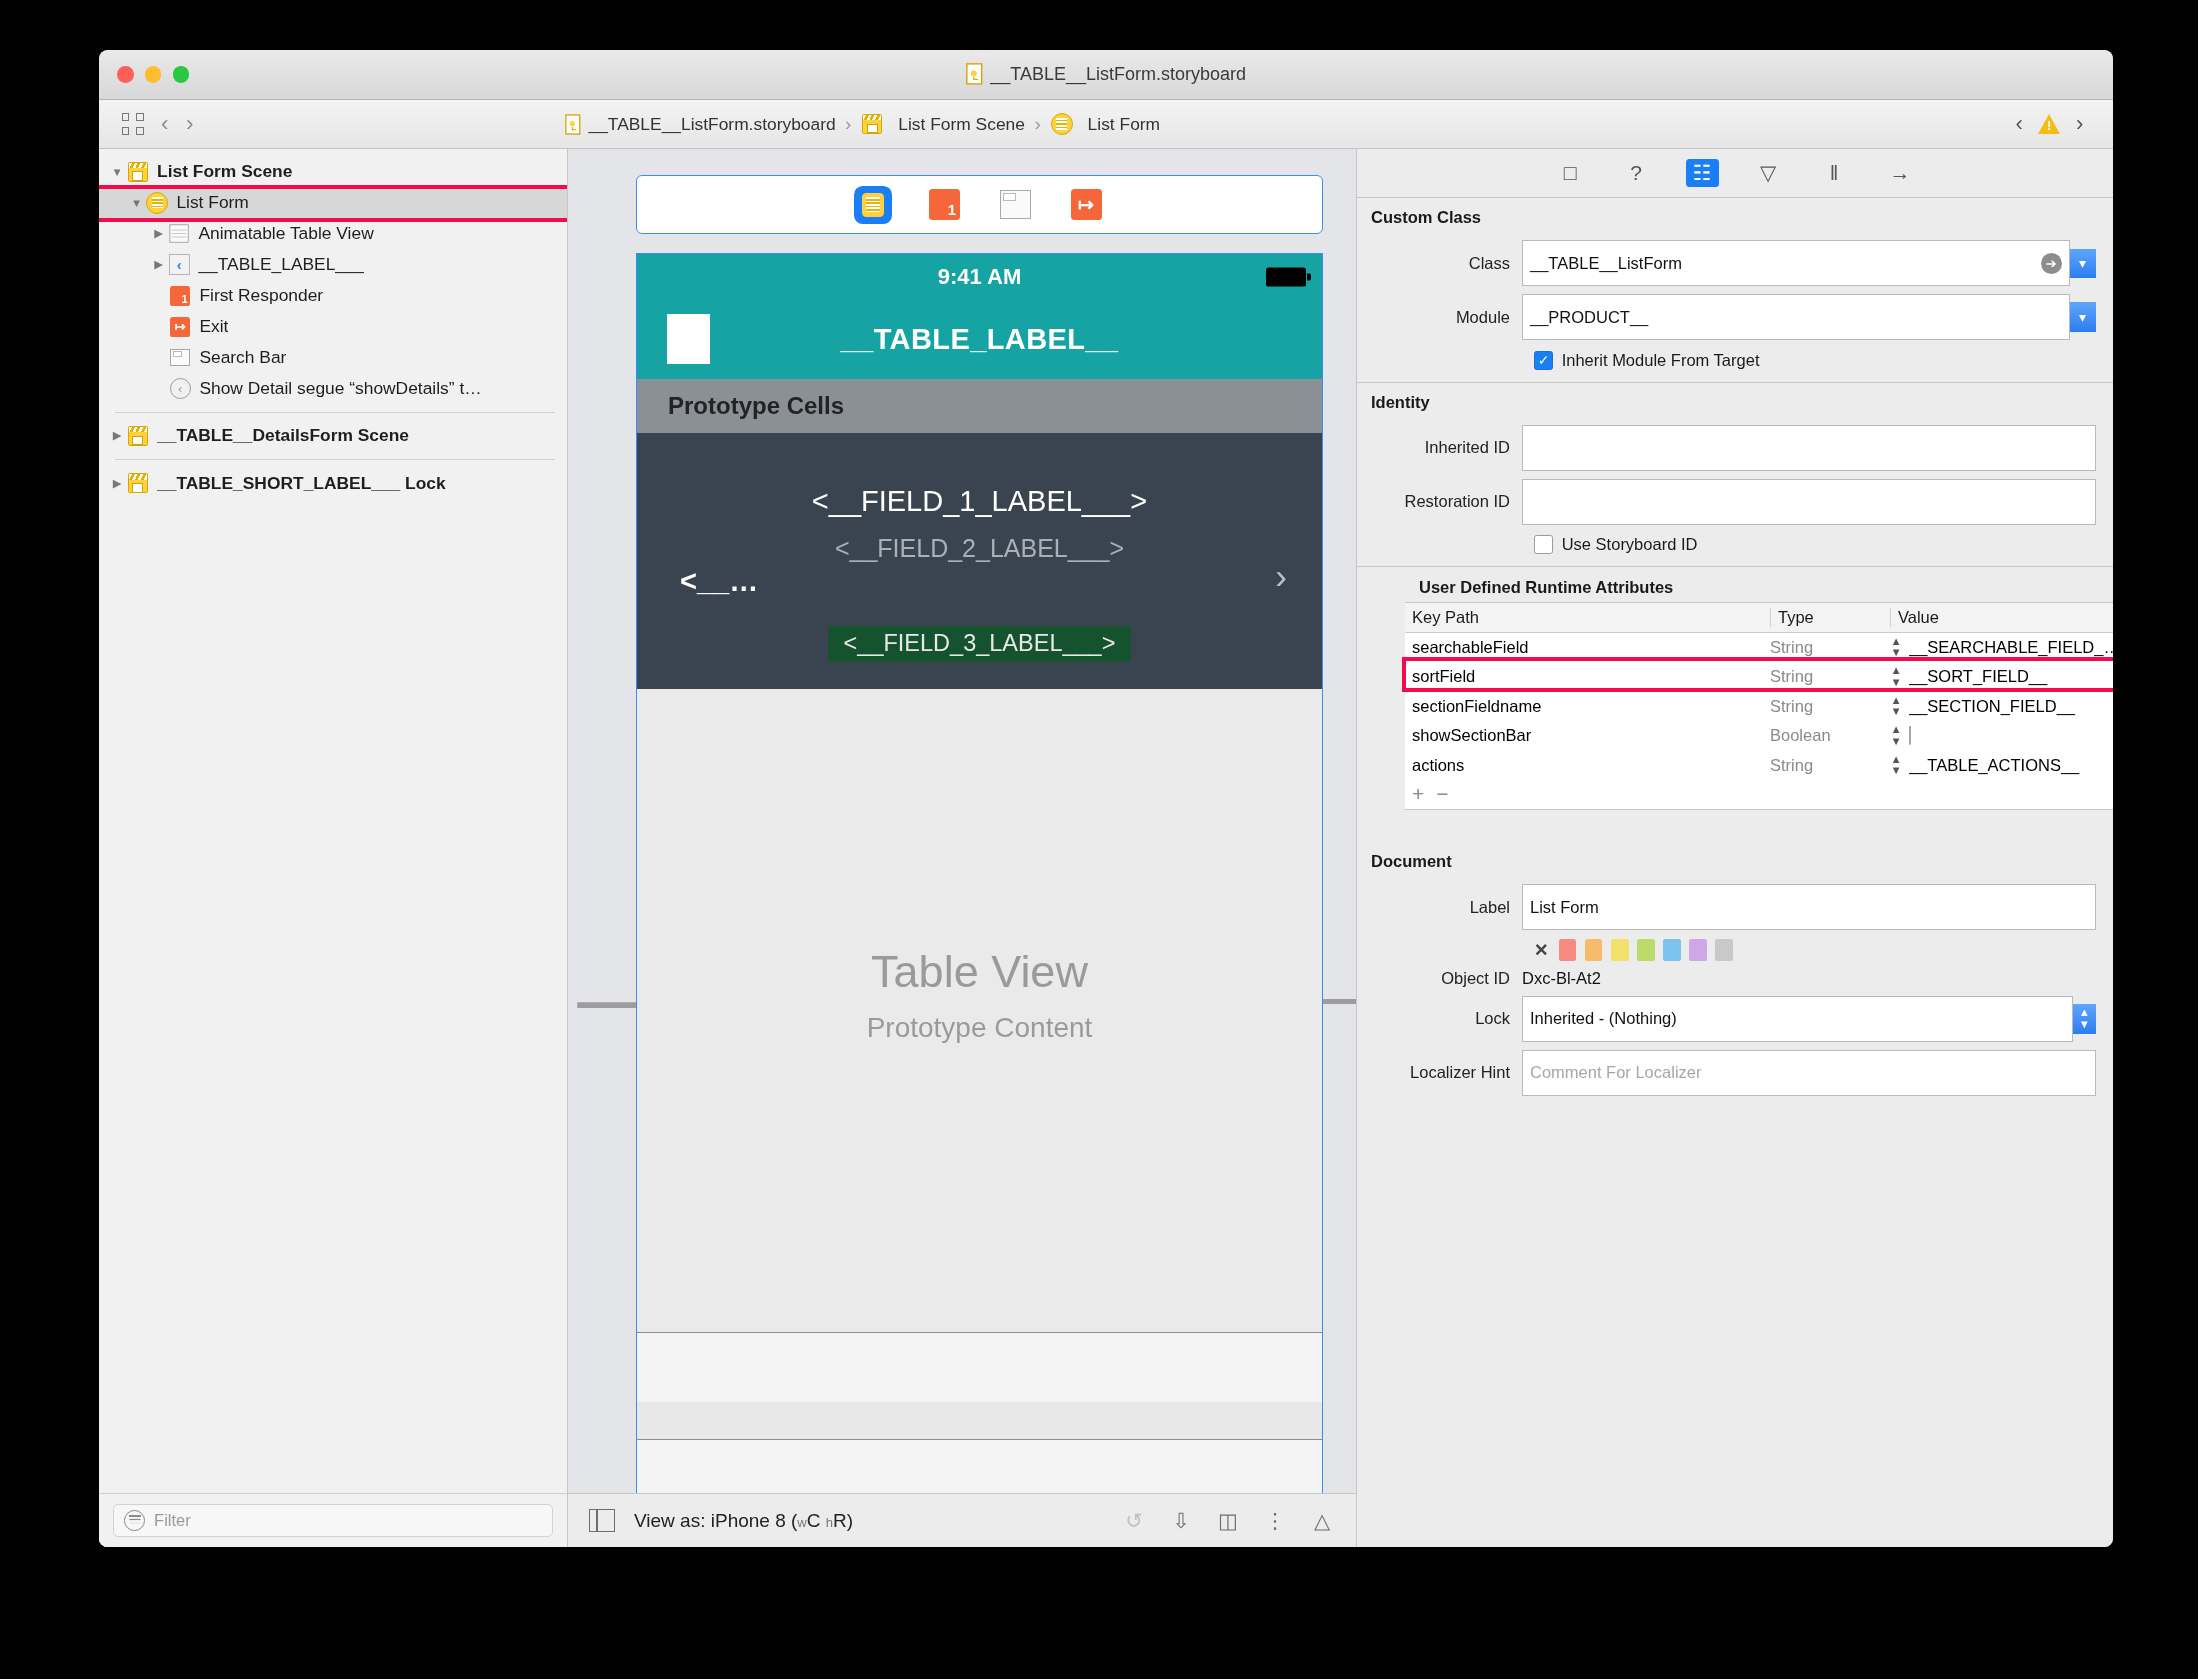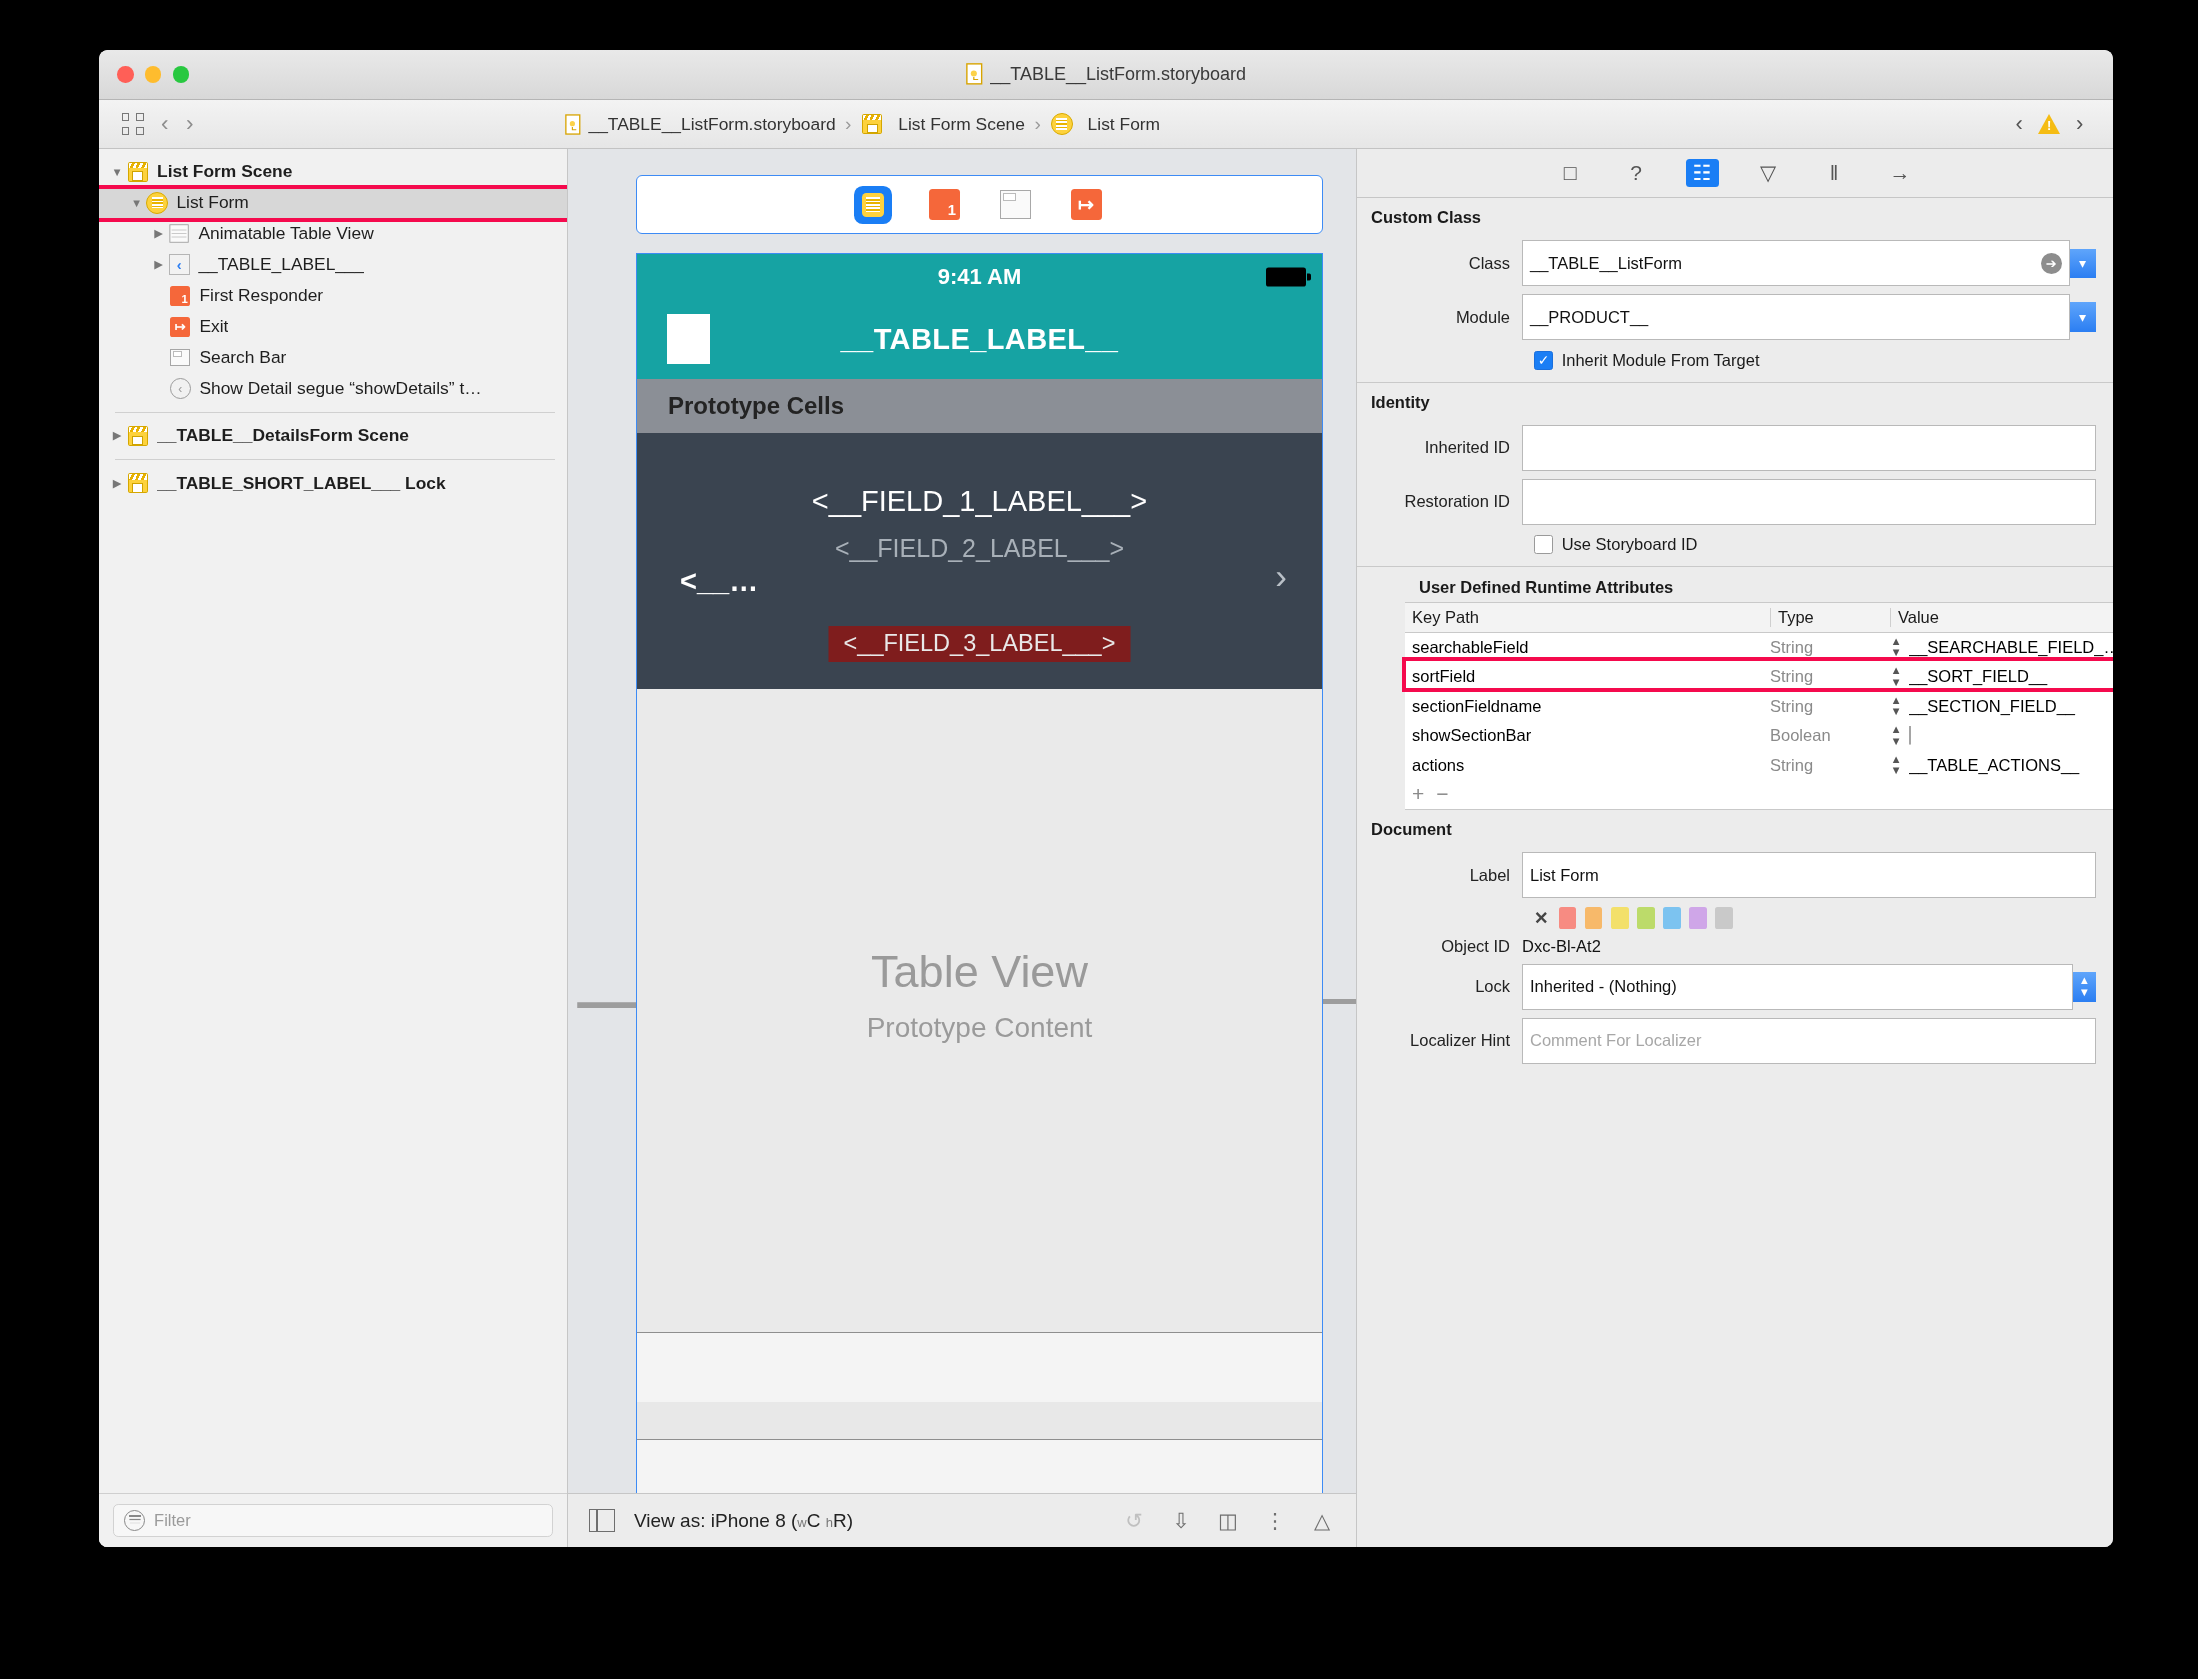--- a/index.html
+++ b/index.html
@@ -189,21 +189,21 @@
   .cell {
     height: 256px; background: #3a4450; position: relative;
   }
   .f1 { position: absolute; top: 52px; left: 0; right: 0; text-align: center;
         color: #fff; font-size: 29px; }
   .f2 { position: absolute; top: 101px; left: 0; right: 0; text-align: center;
         color: #a8b0b8; font-size: 25px; }
   .f-left { position: absolute; top: 132px; left: 43px; color: #fff; font-size: 29px; font-weight: bold;}
   .f-right { position: absolute; top: 123px; right: 35px; color: #b9c0c7; font-size: 35px; }
   .f3 { position: absolute; top: 193px; left: 50%; transform: translateX(-50%);
-        background: #7f1d1d; color: #e9e9e9; font-size: 23.5px;
+        background: #14532d; color: #e9e9e9; font-size: 23.5px;
         padding: 4.3px 15.6px; }
   .tv-body { background: #eaeaea; height: 643px; position: relative; }
   .tv-title { position: absolute; left: 0; right: 0; top: 257px; text-align: center;
               color: #9a9a9a; font-size: 45px; }
   .tv-sub { position: absolute; left: 0; right: 0; top: 323px; text-align: center;
               color: #9a9a9a; font-size: 28px; }
   .tv-strip1 { height: 70px; background: #f4f4f4; border-top: 0.9px solid #8e8e8e; }
   .tv-strip2 { height: 37px; background: #e8e8e8; }
   .tv-strip3 { height: 63px; background: #f4f4f4; border-top: 0.9px solid #8e8e8e; }
   .arr-glyph { position:absolute; left: 5.2px; top: 819px; color:#9d9d9d; font-size: 70px;
@@ -603,21 +603,21 @@
         </div>
 
         <div class="udra-foot">
           <span>+</span>
           <span>−</span>
         </div>
 
         <div class="hl" style="left:-3.5px; top:90px; width:758px; height:35px;"></div>
       </div>
 
-      <div class="sect" style="border-bottom:none;">
+      <div class="sect" style="border-bottom:none;margin-top:32px;">
         <div class="sect-hdr">Document</div>
         <div class="frow">
           <span class="flabel">Label</span>
           <span class="finput">List Form</span>
         </div>
         <div class="swatches">
           <span class="sw-x">✕</span>
           <span class="sw" style="background:#f78b82"></span>
           <span class="sw" style="background:#f7b96a"></span>
           <span class="sw" style="background:#f3e06a"></span>

